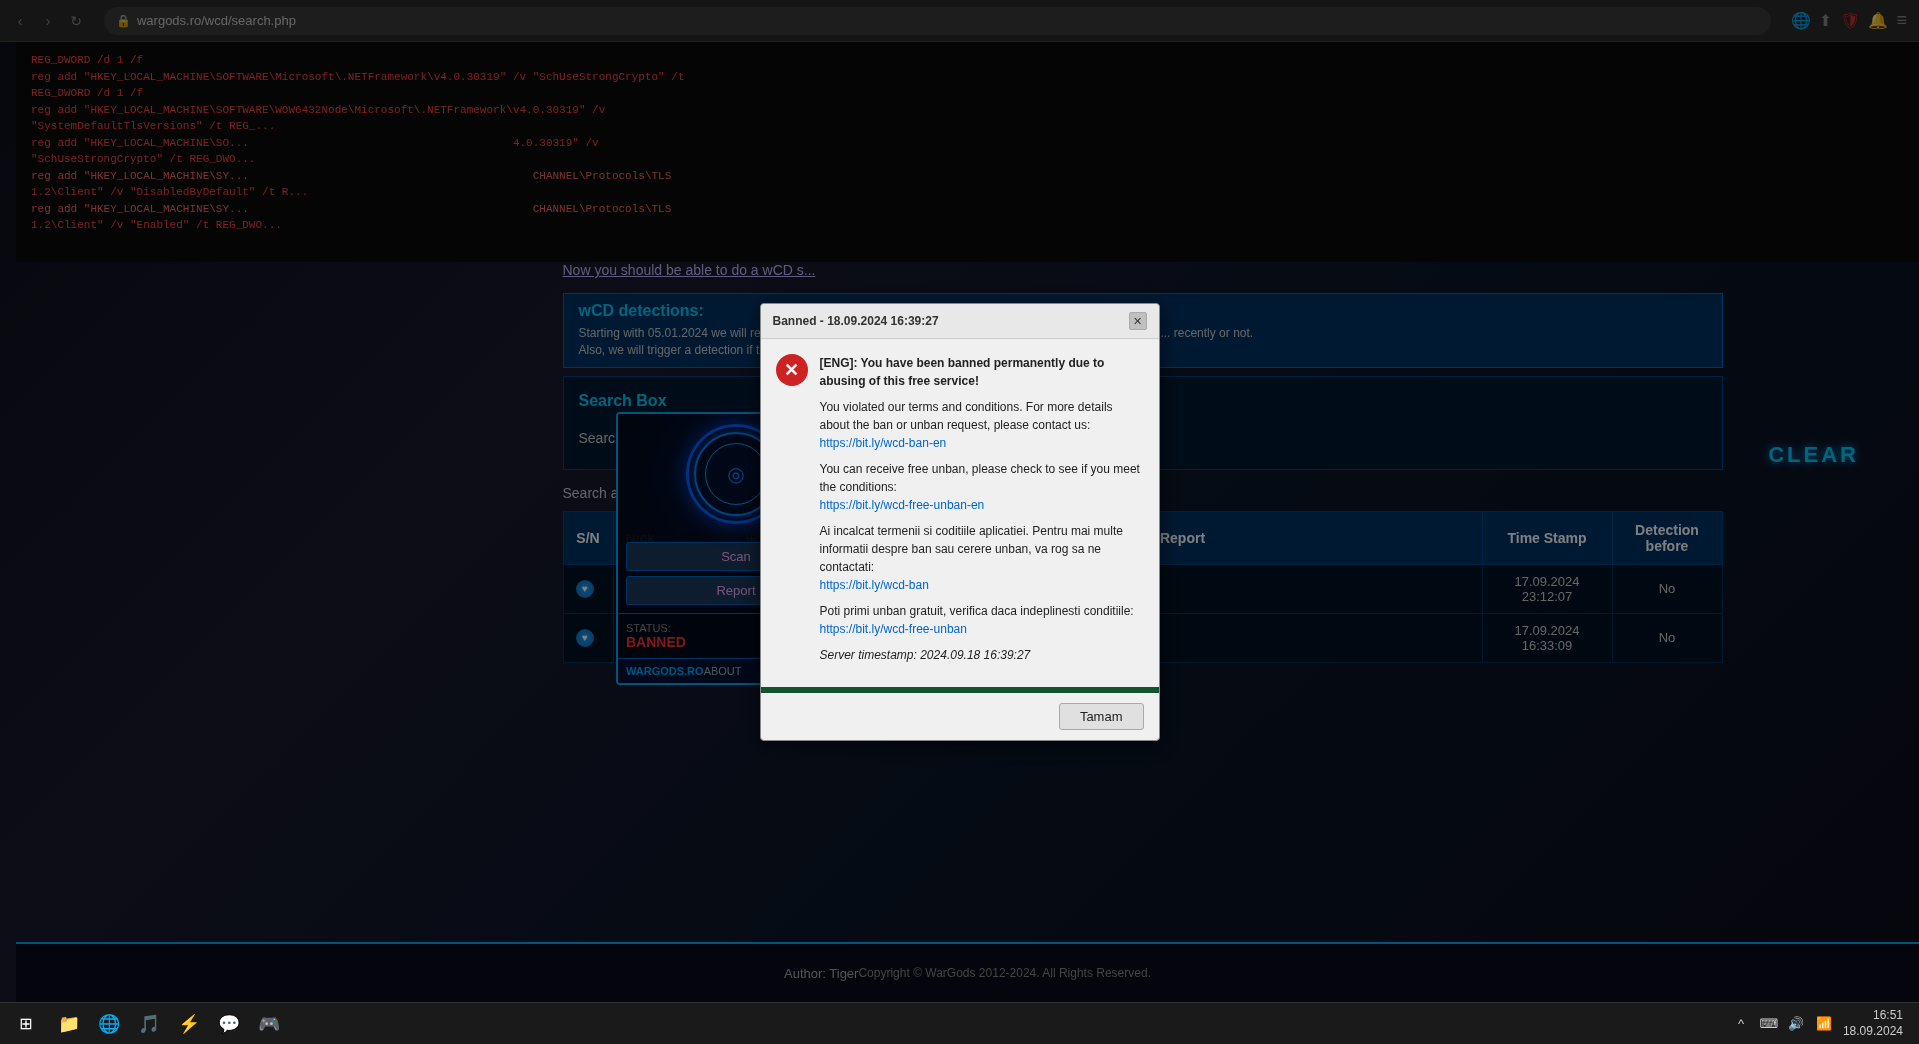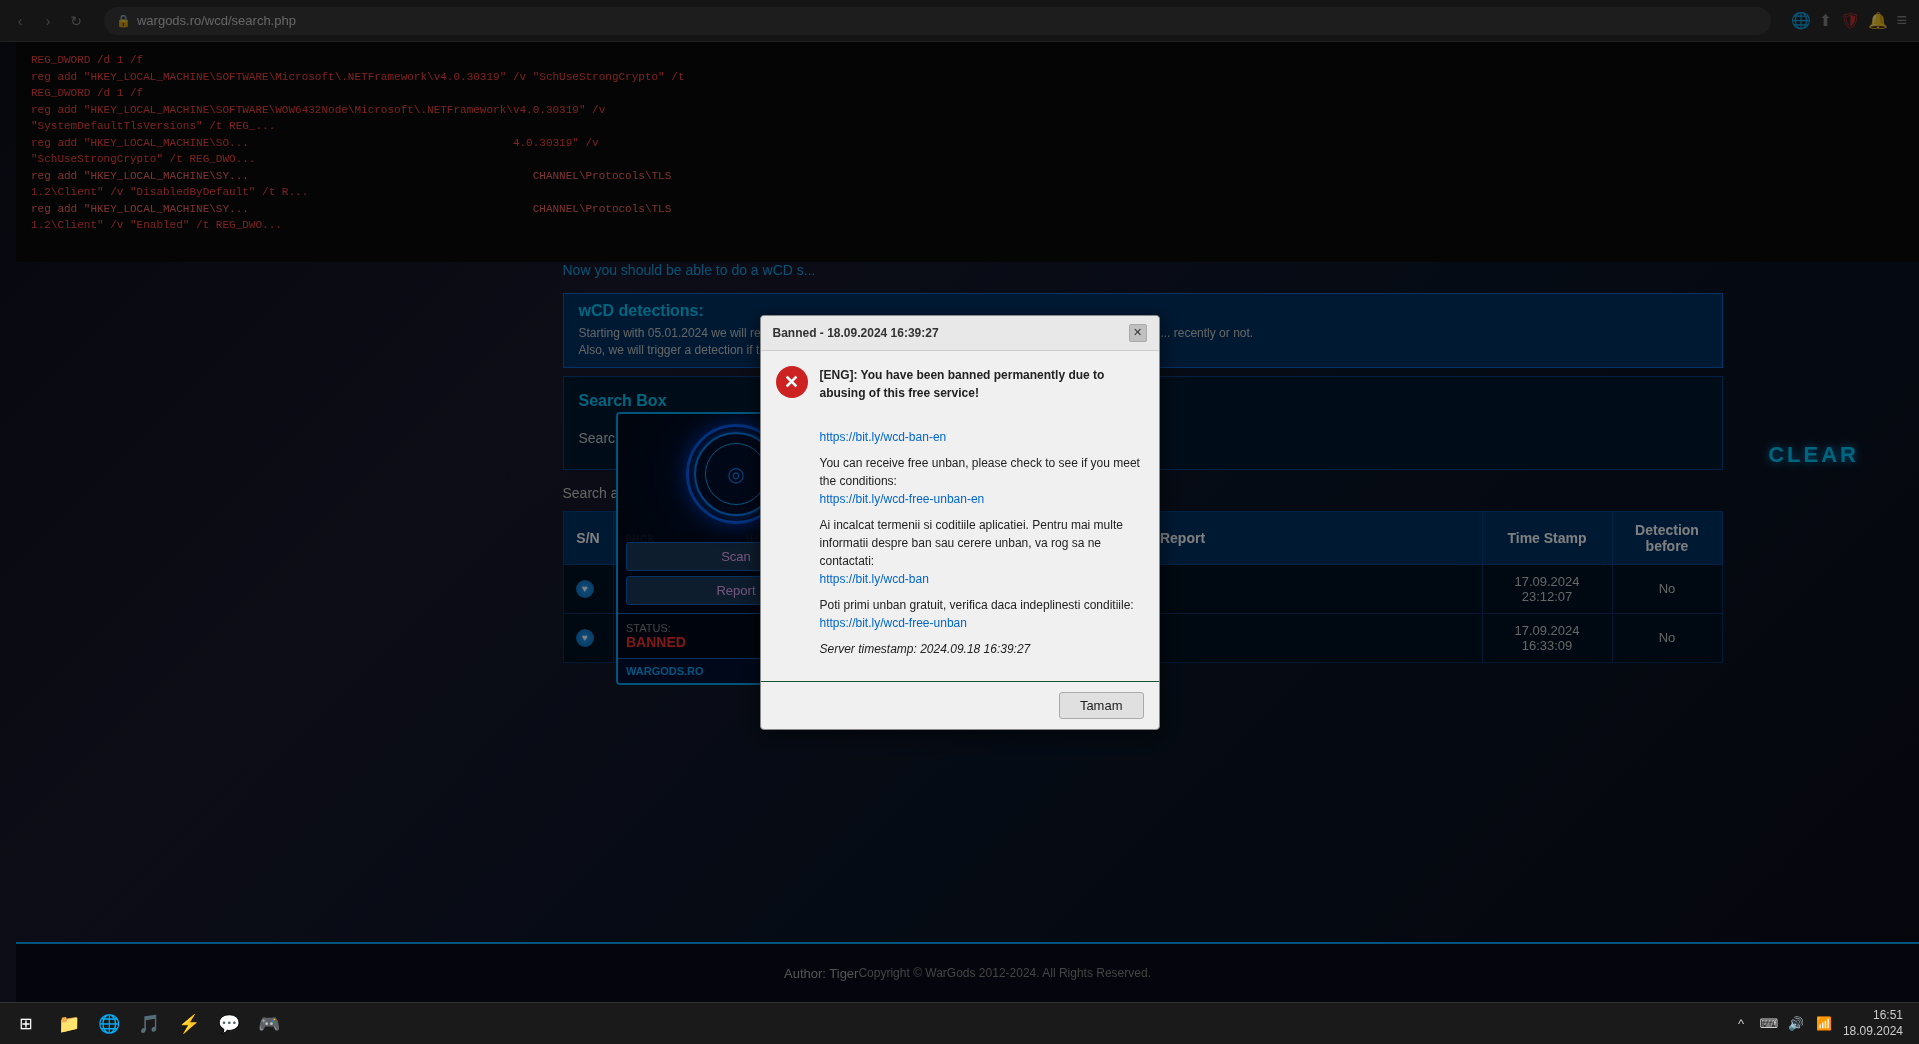--- a/index.html
+++ b/index.html
@@ -105,24 +105,25 @@
     
     .wcd-app {
       position: relative;
       margin: 0 auto;
       max-width: 1200px;
       padding: 0 20px;
     }
 
     
     .info-text {
-      color: #0ea5e9;
+      color: #c4b5fd;
       font-size: 14px;
       margin-bottom: 10px;
       padding: 5px 0;
+      text-decoration: underline;
     }
 
     
     .wcd-detections-banner {
       background: #003366;
       border: 1px solid #0066cc;
       padding: 8px 15px;
       margin-bottom: 8px;
     }
     .wcd-detections-title {
@@ -247,21 +248,20 @@
     .wcd-status-value {
       color: #ff3333;
       font-size: 14px;
       font-weight: bold;
     }
     .wcd-footer {
       background: #001133;
       border-top: 1px solid #0066cc;
       padding: 6px 8px;
       display: flex;
-      justify-content: space-between;
       align-items: center;
     }
     .wcd-footer-brand {
       color: #00aaff;
       font-size: 11px;
       font-weight: bold;
     }
     .wcd-footer-about {
       color: #aaaaaa;
       font-size: 11px;
@@ -446,21 +446,21 @@
       color: #222;
       font-size: 12px;
       line-height: 1.5;
     }
     .modal-text-area p { margin-bottom: 8px; }
     .modal-link { color: #0066cc; }
     .modal-footer {
       padding: 10px 15px;
       display: flex;
       justify-content: flex-end;
-      border-top: 1px solid #14532d;
+      border-top: 6px solid #14532d;
     }
     .modal-ok-btn {
       background: #e0e0e0;
       border: 1px solid #aaa;
       border-radius: 3px;
       padding: 5px 20px;
       font-size: 13px;
       cursor: pointer;
       color: #222;
     }
@@ -705,21 +705,21 @@
       <span class="modal-title-text">Banned - 18.09.2024 16:39:27</span>
       <div class="modal-close-btn">✕</div>
     </div>
     <div class="modal-body">
       <div class="modal-icon-area">
         <div class="modal-error-icon">✕</div>
       </div>
       <div class="modal-text-area">
         <p><strong>[ENG]: You have been banned permanently due to abusing of this free service!</strong></p>
         <p>
-          <br>
+          <span>You violated our terms and conditions. For more details about the ban or unban request, please contact us:</span><br>
           <span class="modal-link">https://bit.ly/wcd-ban-en</span>
         </p>
         <p>
           <span>You can receive free unban, please check to see if you meet the conditions:</span><br>
           <span class="modal-link">https://bit.ly/wcd-free-unban-en</span>
         </p>
         <p>
           <span>Ai incalcat termenii si coditiile aplicatiei. Pentru mai multe informatii despre ban sau cerere unban, va rog sa ne contactati:</span><br>
           <span class="modal-link">https://bit.ly/wcd-ban</span>
         </p>

